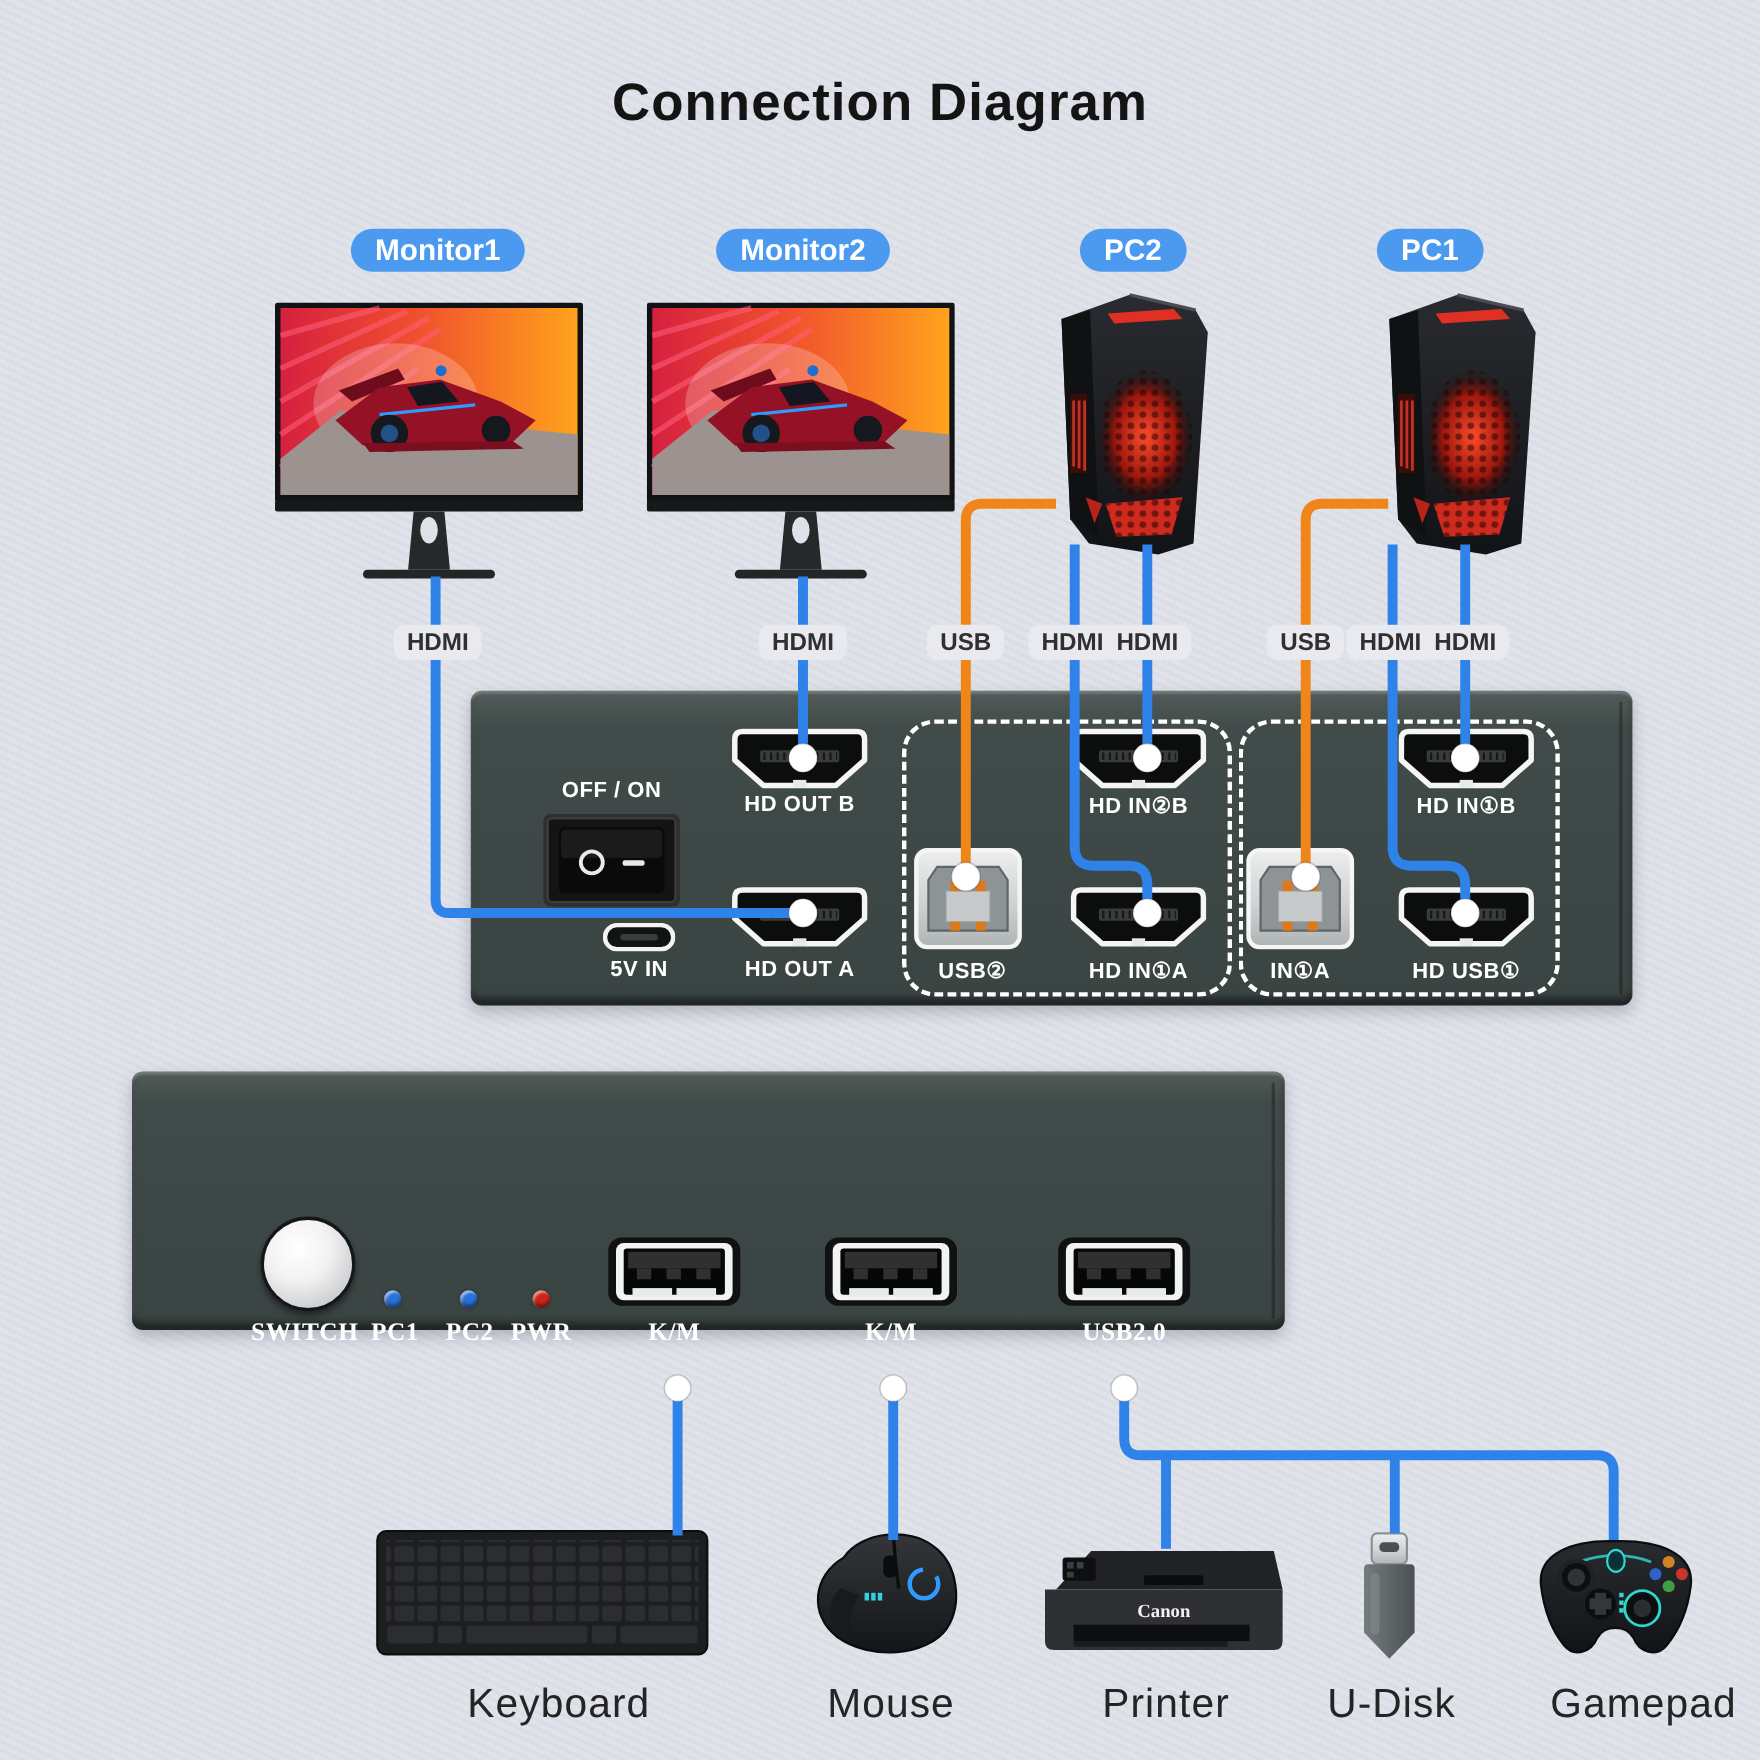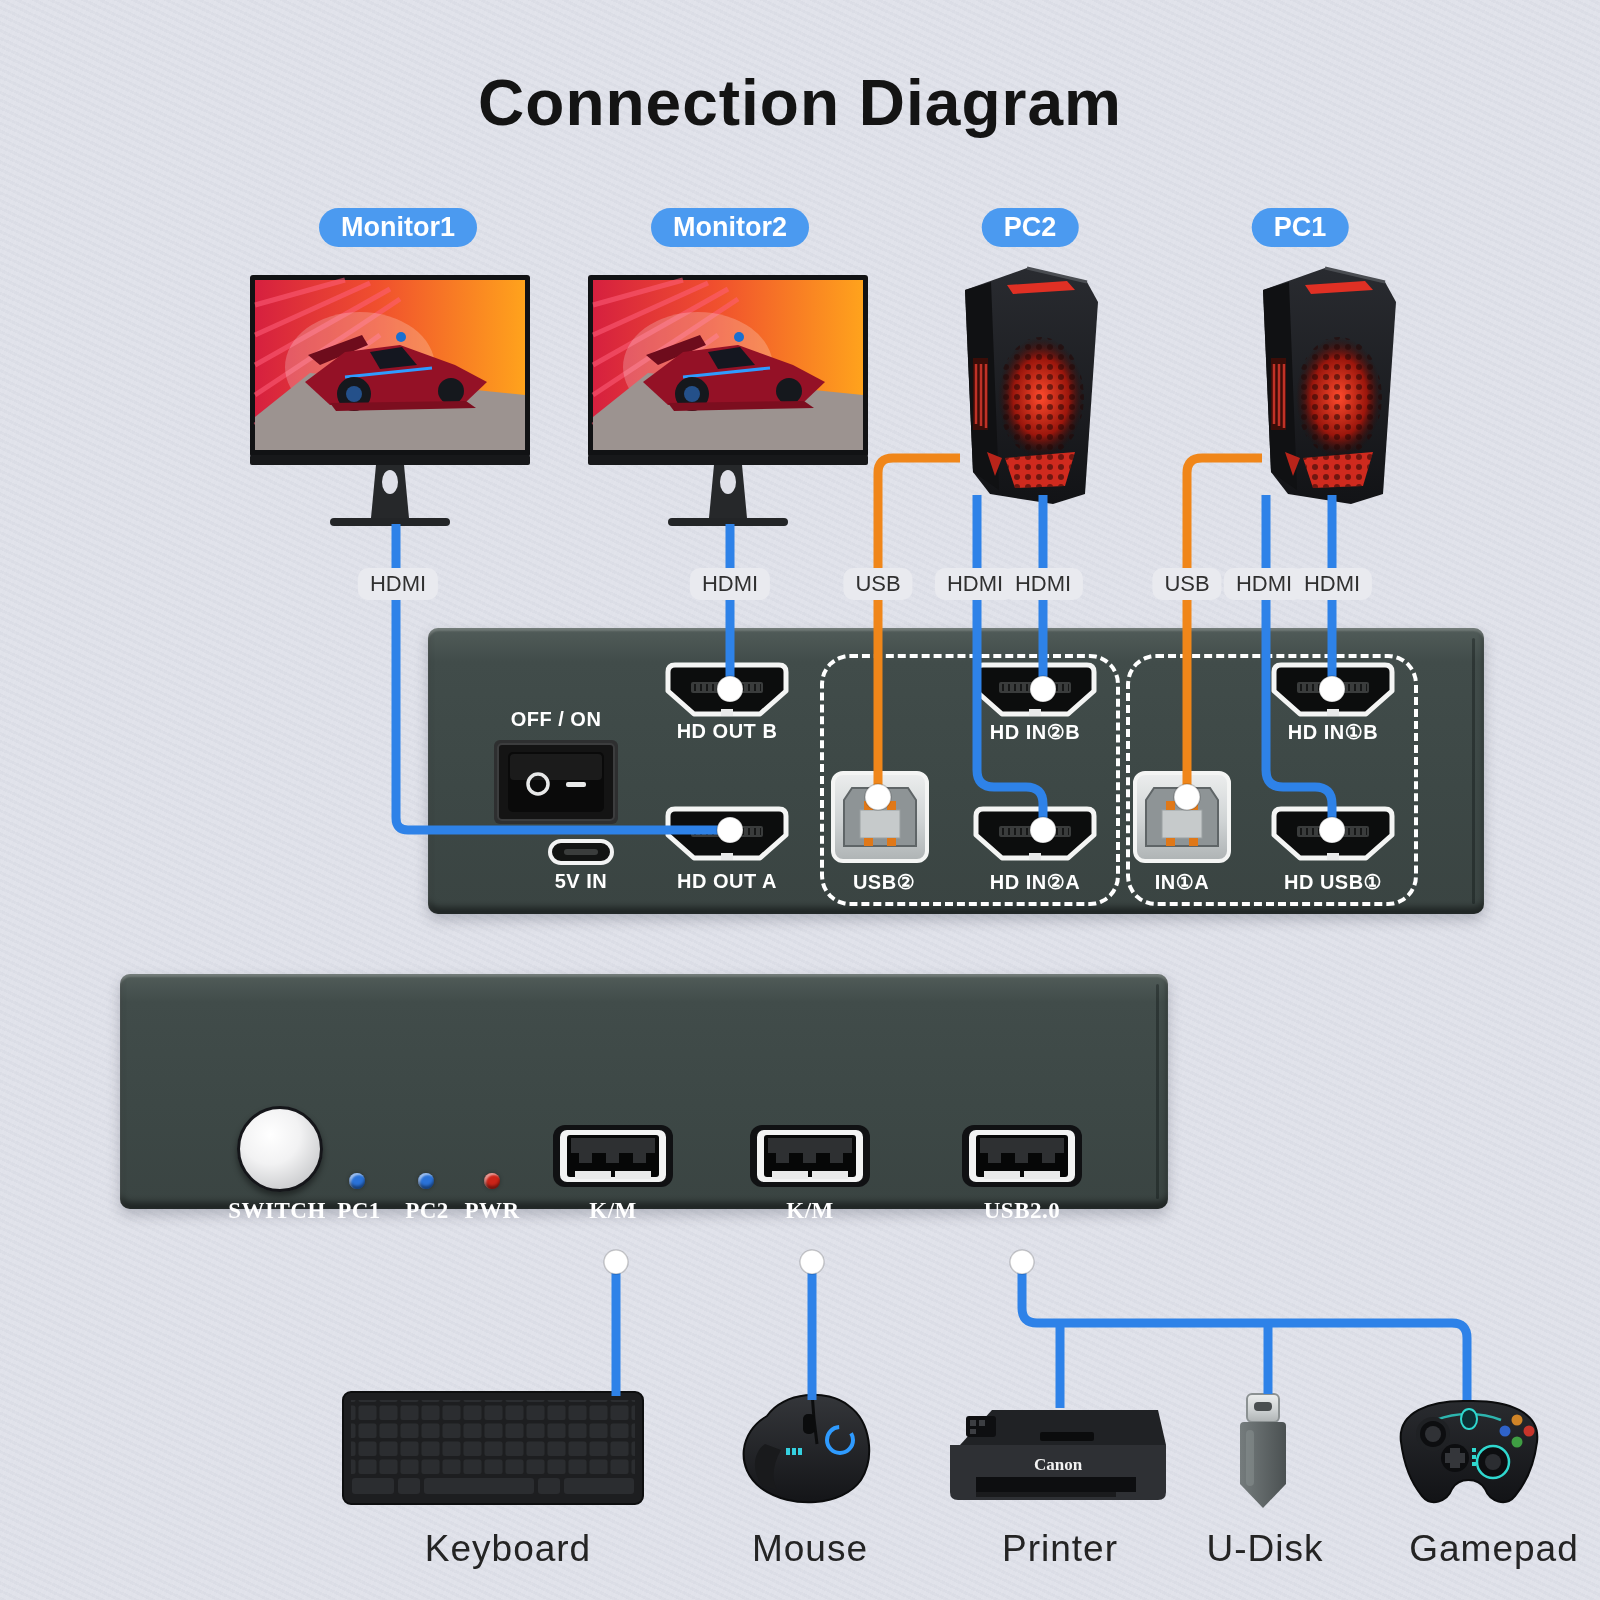--- a/index.html
+++ b/index.html
@@ -11,32 +11,32 @@
   }
   #canvas{
     position:relative;width:1600px;height:1600px;
     background-color:#e0e2ea;
     background-image:
       repeating-linear-gradient(115deg, rgba(255,255,255,.05) 0 2px, rgba(0,0,0,0) 2px 5px),
       repeating-linear-gradient(25deg, rgba(120,125,150,.05) 0 3px, rgba(0,0,0,0) 3px 7px);
   }
   .title{
     position:absolute;left:800px;top:66px;transform:translateX(-50%);
-    margin:0;font-size:64px;font-weight:700;color:#141414;letter-spacing:1px;white-space:nowrap;
+    margin:0;font-size:48px;font-weight:700;color:#141414;letter-spacing:1px;white-space:nowrap;
   }
   .pill{
     position:absolute;transform:translateX(-50%);
     white-space:nowrap;text-align:right;
   }
   .pill.blue{
     background:#4b9af0;color:#fff;font-weight:700;font-size:27px;
     padding:4px 22px;border-radius:999px;
   }
   .pill.gray{
-    background:#e9eaef;color:#303030;font-weight:400;font-size:22px;
+    background:#e9eaef;color:#303030;font-weight:700;font-size:22px;
     padding:3px 12px;border-radius:10px;
   }
   .layer{position:absolute;left:0;top:0;}
   .panel{
     position:absolute;border-radius:10px;
     background:linear-gradient(180deg,#515c59 0%,#414c4a 12%,#3d4846 55%,#3a4442 100%);
     box-shadow:inset 0 3px 2px rgba(255,255,255,.18), inset 0 -7px 6px rgba(0,0,0,.45),
                inset 3px 0 3px rgba(255,255,255,.06), 0 6px 14px rgba(40,45,60,.25);
   }
   .panel::after{ 
@@ -313,21 +313,21 @@
         <use href="#sym-usbb"></use>
       </svg>
     <span class="plabel" style="left:456px;top:242px">USB②</span>
     <svg class="port" style="left:545px;top:34px" width="124" height="56">
         <use href="#sym-hdmi"></use>
       </svg>
     <span class="plabel" style="left:607px;top:92px">HD IN②B</span>
     <svg class="port" style="left:545px;top:178px" width="124" height="56">
         <use href="#sym-hdmi"></use>
       </svg>
-    <span class="plabel" style="left:607px;top:242px">HD IN②A</span>
+    <span class="plabel" style="left:607px;top:242px">HD IN①A</span>
 
     <svg class="port" style="left:704px;top:142px" width="100" height="94">
         <use href="#sym-usbb"></use>
       </svg>
     <span class="plabel" style="left:754px;top:242px">IN①A</span>
     <svg class="port" style="left:843px;top:34px" width="124" height="56">
         <use href="#sym-hdmi"></use>
       </svg>
     <span class="plabel" style="left:905px;top:92px">HD IN①B</span>
     <svg class="port" style="left:843px;top:178px" width="124" height="56">

